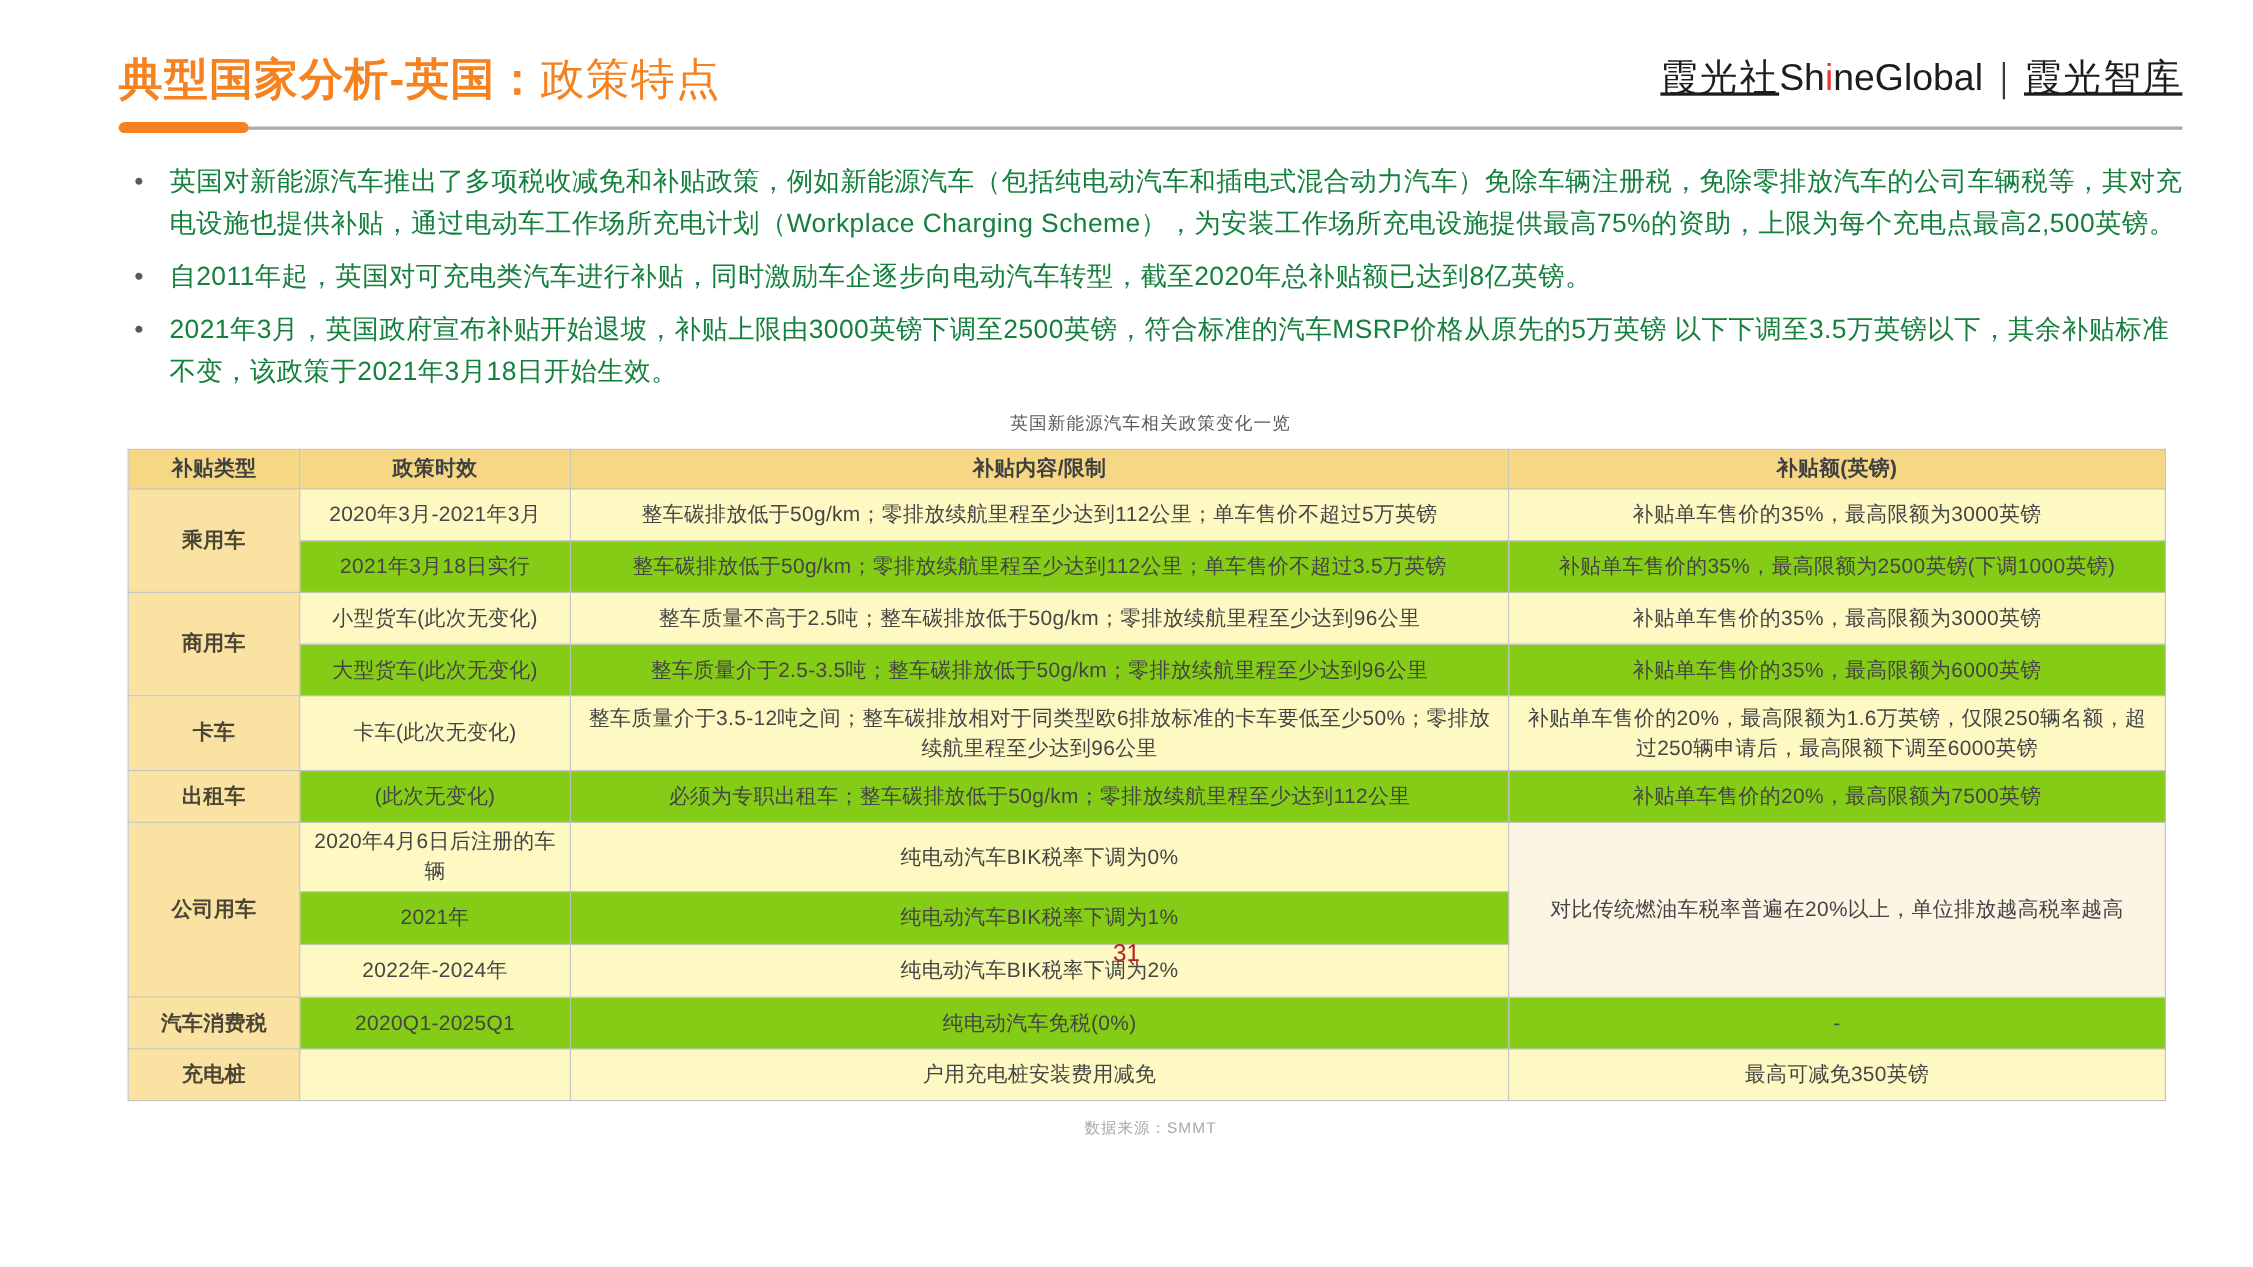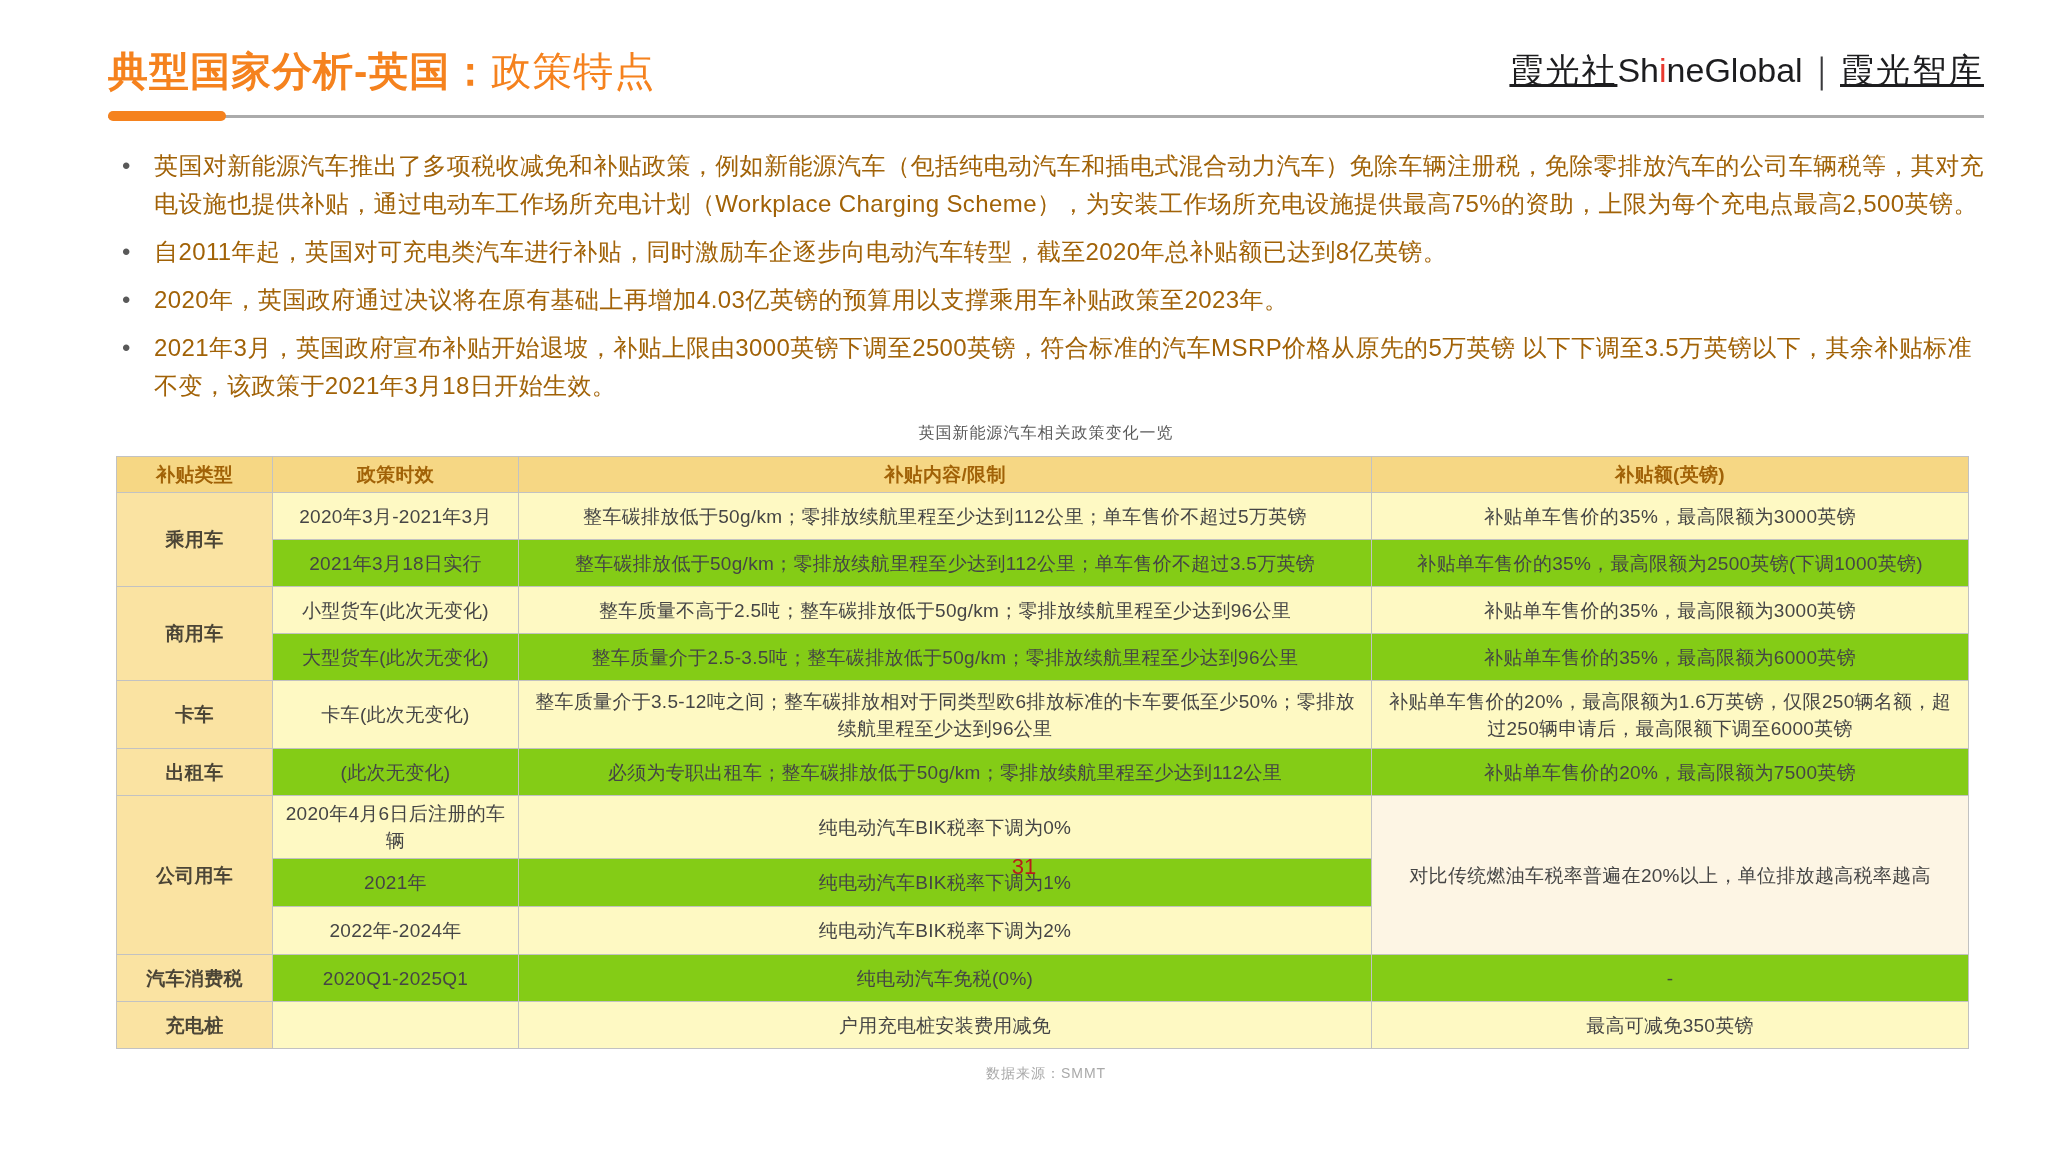--- a/index.html
+++ b/index.html
@@ -18,34 +18,34 @@
   .logo .dot-i { color:#E8392F; }
   .logo .sep { font-weight:200; color:#3a3a3c; padding:0 2px; }
 
   .rule-wrap { position:relative; height:12px; margin-top:12px; }
   .rule-gray { position:absolute; top:4px; left:0; right:0; height:3px; background:#ABABAB; }
   .rule-orange { position:absolute; top:0; left:0; width:118px; height:10px; background:#F5821E; border-radius:5px; }
 
   
   .bullets { margin-top:24px; }
   .bullet { position:relative; padding-left:46px; font-size:24px; line-height:38px;
-    color:#a16207; margin-bottom:10px; letter-spacing:0.4px; }
+    color:#15803d; margin-bottom:10px; letter-spacing:0.4px; }
   .bullet::before { content:"•"; position:absolute; left:14px; top:0; color:#595959; }
 
   
   .table-caption { text-align:center; font-size:16px; color:#595959; margin-top:18px; margin-bottom:12px; letter-spacing:1px; }
   table.policy { border-collapse:collapse; width:1852px; margin-left:8px; table-layout:fixed; }
   .policy col.c1 { width:156px; }
   .policy col.c2 { width:246px; }
   .policy col.c3 { width:853px; }
   .policy col.c4 { width:597px; }
   .policy th, .policy td { border:1px solid #C2C2C2; text-align:center; vertical-align:middle;
     font-size:19px; color:#454545; padding:4px 10px; line-height:27px; letter-spacing:0.3px; }
   .policy thead tr { height:34px; }
-  .policy th { background:#F6D784; font-weight:700; color:#a16207; }
+  .policy th { background:#F6D784; font-weight:700; color:#404040; }
   .policy td.type { background:#FAE3A2; font-weight:700; color:#4b4536; }
   .policy tr.r-std { height:47px; }
   .policy tr.r-tall { height:68px; }
   .policy tr.r-co { height:48px; }
   .policy tr.cream td { background:#fef9c3; }
   .policy tr.white td { background:#84cc16; }
   .policy td.type { background:#FAE3A2 !important; }
   .policy td.amount-merged { background:#FDF5E4 !important; }
 
   
@@ -68,21 +68,20 @@
   </div>
 
   <div class="rule-wrap">
     <div class="rule-gray"></div>
     <div class="rule-orange"></div>
   </div>
 
   <div class="bullets">
     <div class="bullet">英国对新能源汽车推出了多项税收减免和补贴政策，例如新能源汽车（包括纯电动汽车和插电式混合动力汽车）免除车辆注册税，免除零排放汽车的公司车辆税等，其对充电设施也提供补贴，通过电动车工作场所充电计划（Workplace Charging Scheme），为安装工作场所充电设施提供最高75%的资助，上限为每个充电点最高2,500英镑。</div>
     <div class="bullet">自2011年起，英国对可充电类汽车进行补贴，同时激励车企逐步向电动汽车转型，截至2020年总补贴额已达到8亿英镑。</div>
-    <div class="bullet">2020年，英国政府通过决议将在原有基础上再增加4.03亿英镑的预算用以支撑乘用车补贴政策至2023年。</div>
     <div class="bullet">2021年3月，英国政府宣布补贴开始退坡，补贴上限由3000英镑下调至2500英镑，符合标准的汽车MSRP价格从原先的5万英镑 以下下调至3.5万英镑以下，其余补贴标准不变，该政策于2021年3月18日开始生效。</div>
   </div>
 
   <div class="table-caption">英国新能源汽车相关政策变化一览</div>
 
   <table class="policy">
     <colgroup>
         <col class="c1">
         <col class="c2">
         <col class="c3">

